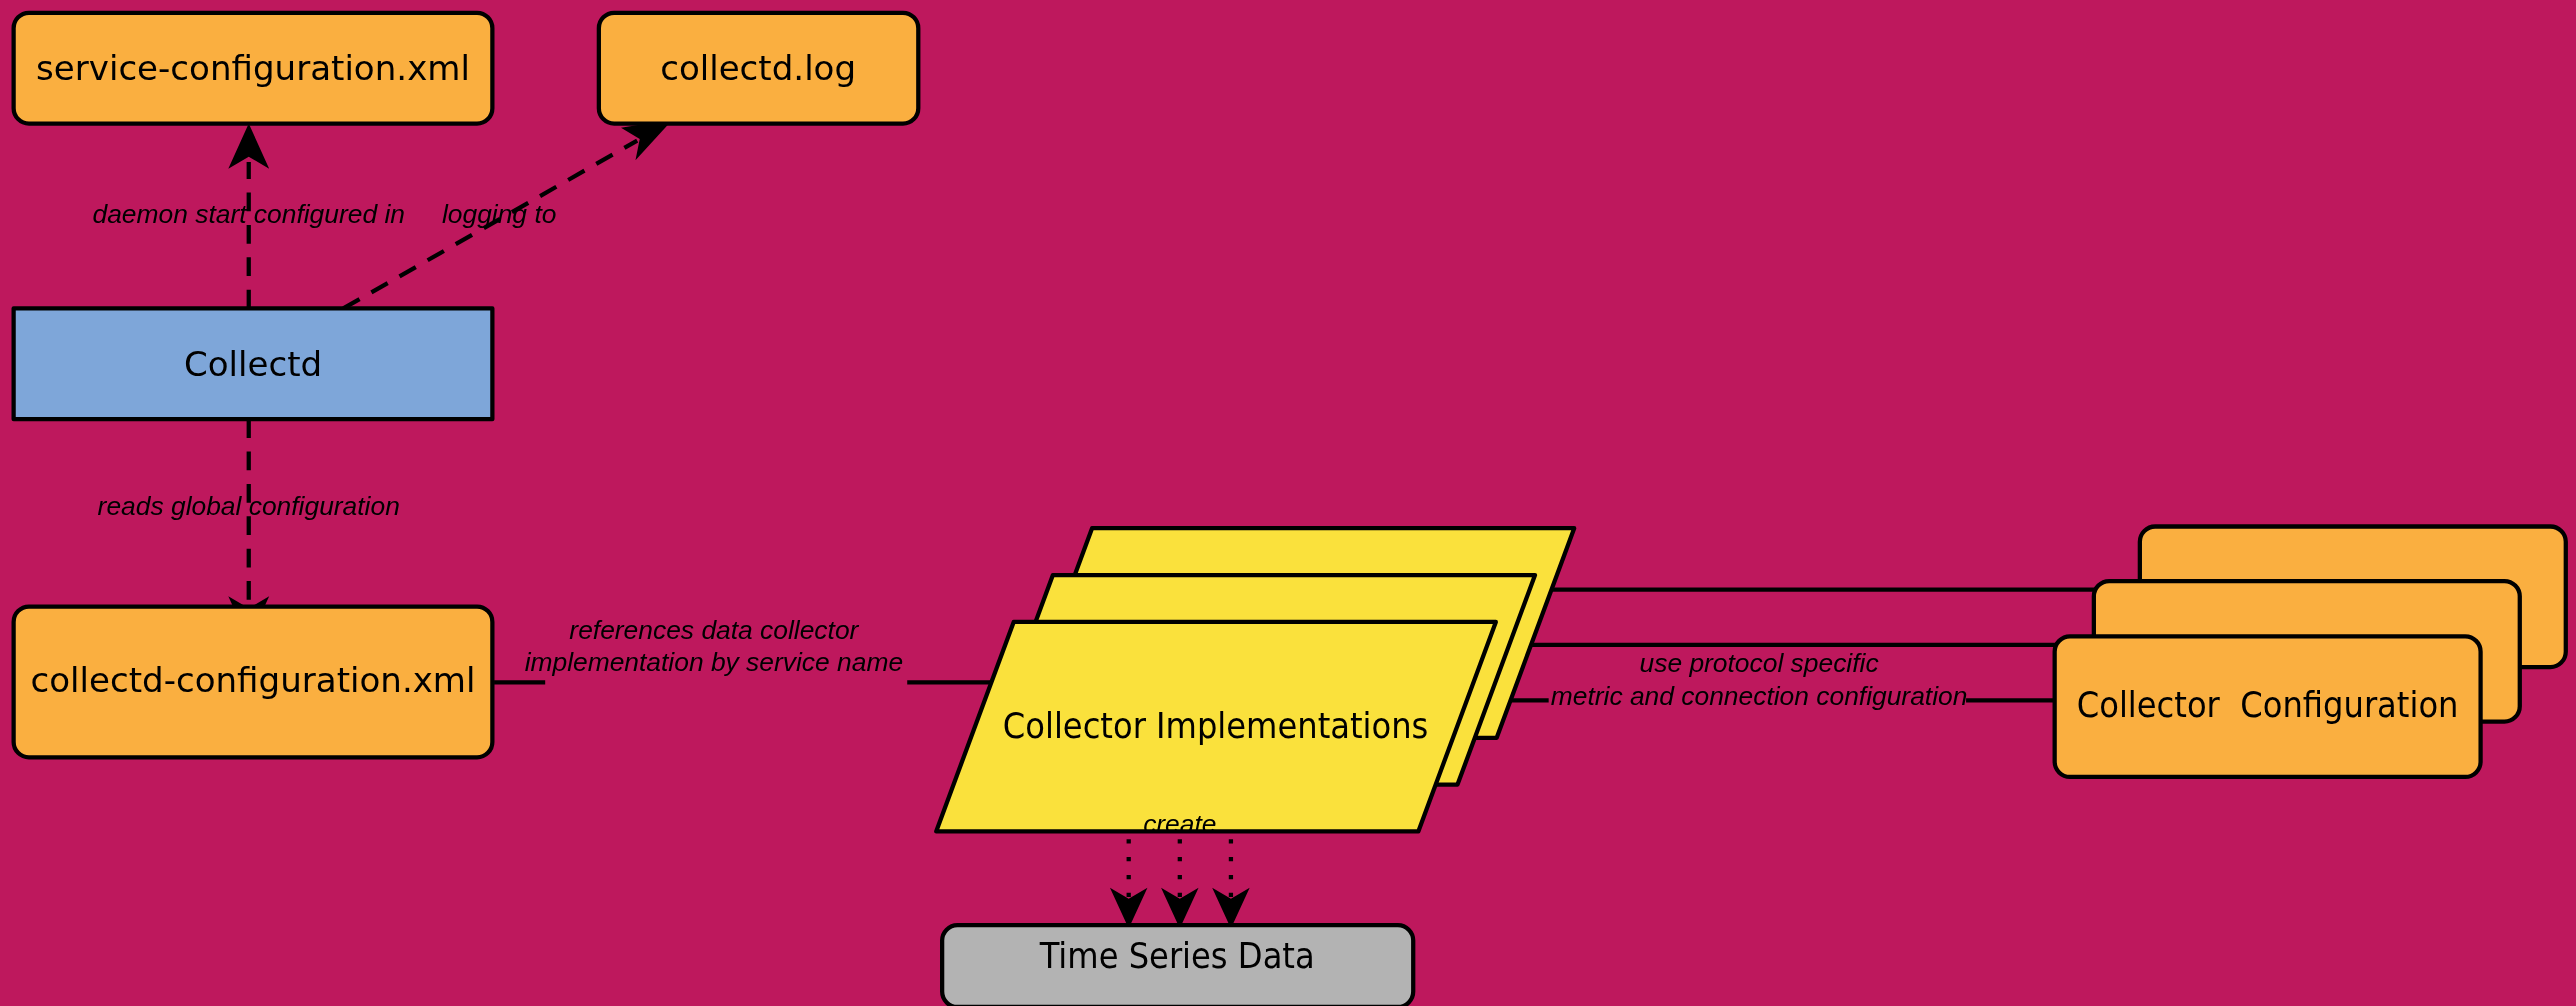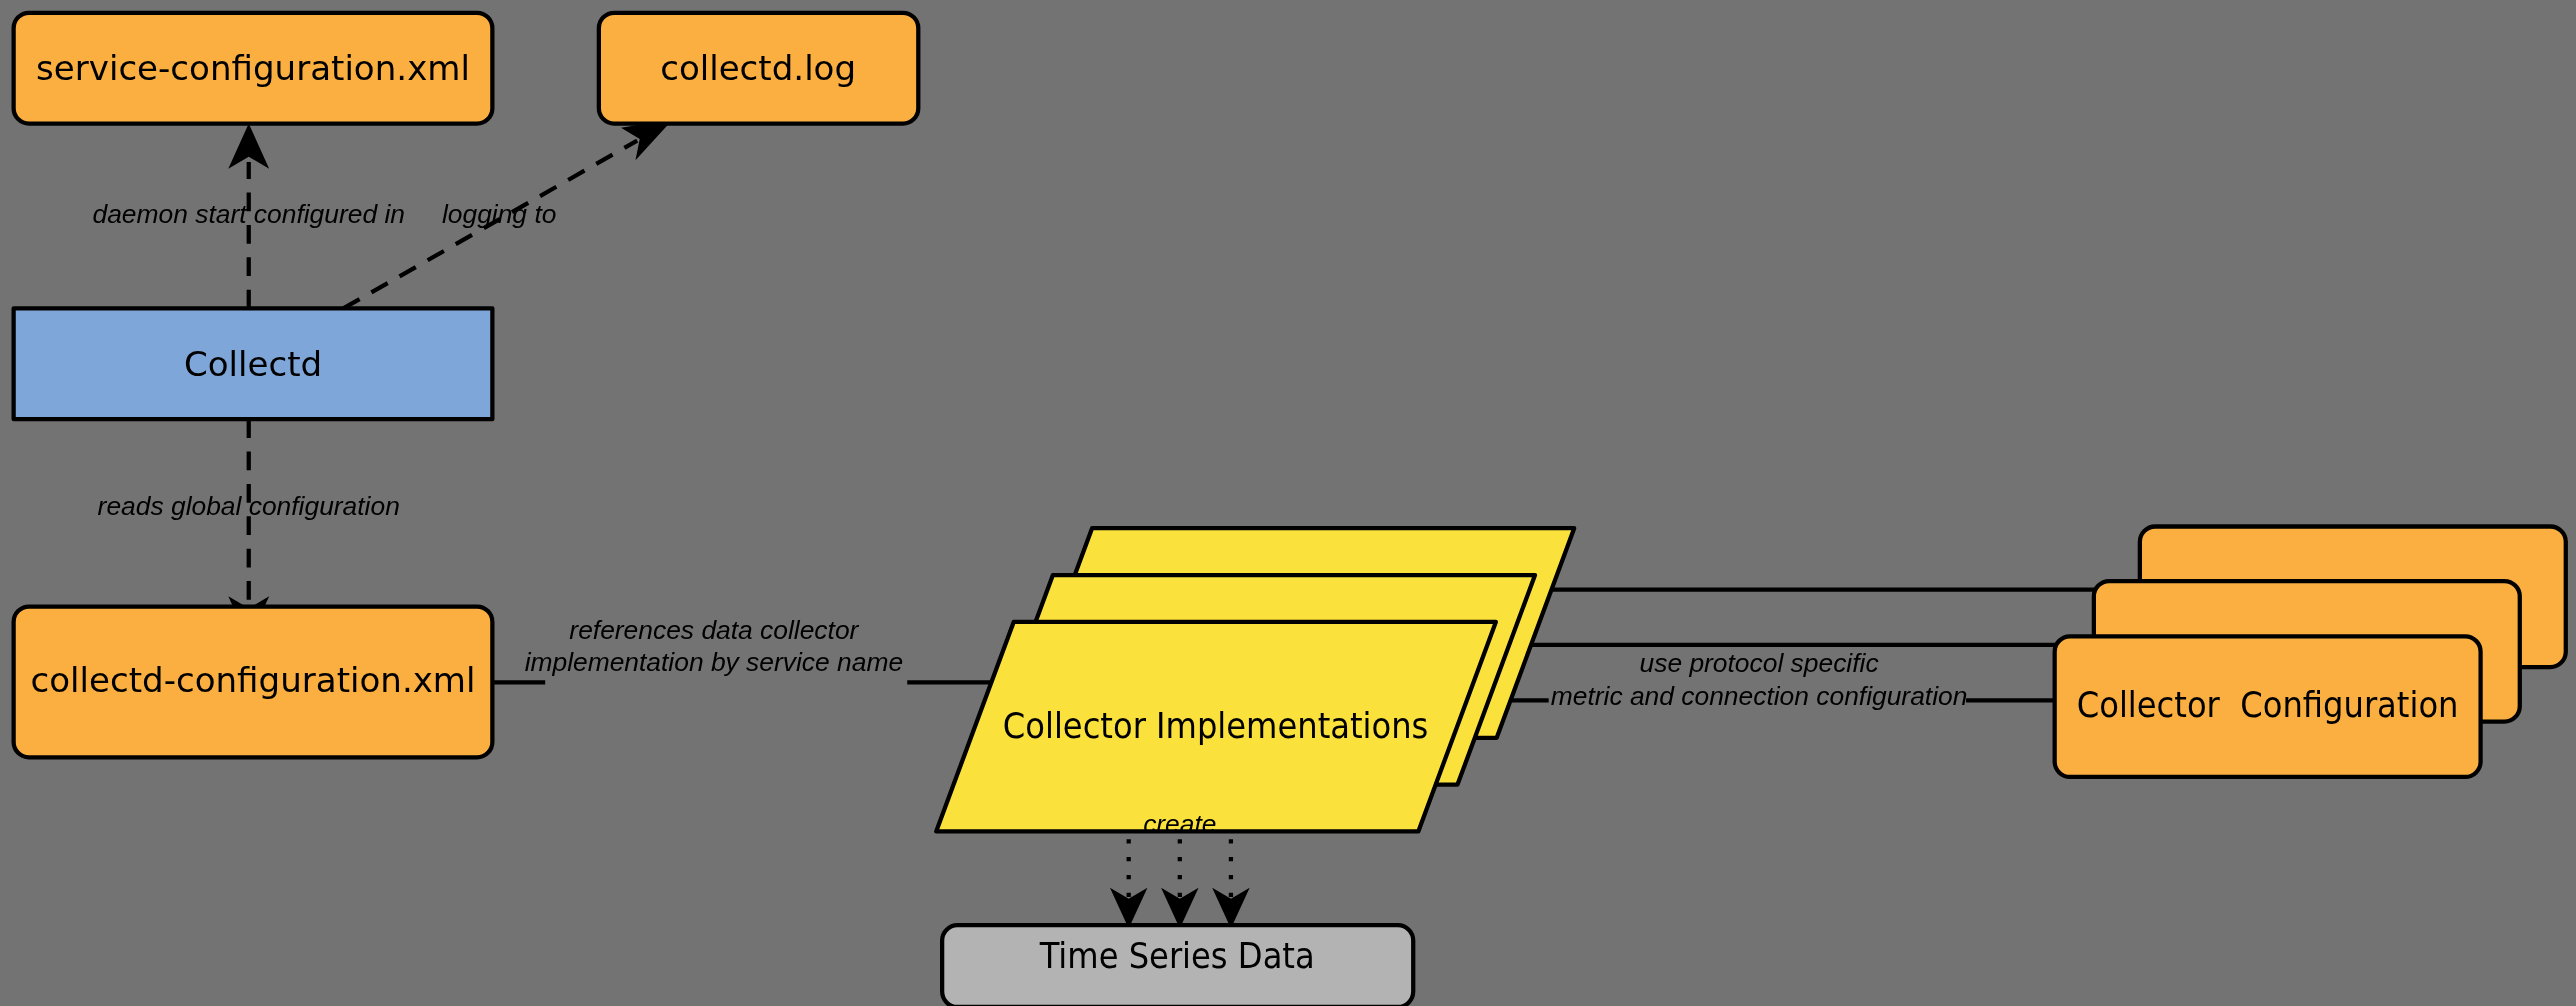--- a/index.html
+++ b/index.html
@@ -73,21 +73,21 @@
     stroke-dasharray: 5 16;
   }
   .arrow-head {
     fill: #000000;
     stroke: none;
   }
 </style>
 </head>
 <body>
 
-<div id="diagram-root" style="background: #737373;">
+<div id="diagram-root" style="background: #be185d;">
   <svg id="diagram-svg" viewBox="0 0 3024 1182" xmlns="http://www.w3.org/2000/svg">
 
     <g>
       <line class="edge-line-dashed" x1="292" y1="492" x2="292" y2="712"></line>
       <polygon class="arrow-head" points="292,752 268,700 292,714 316,700"></polygon>
     </g>
 
     <g>
       <line class="edge-line-dashed" x1="292" y1="362" x2="292" y2="190"></line>
       <polygon class="arrow-head" points="292,145 268,198 292,184 316,198"></polygon>

